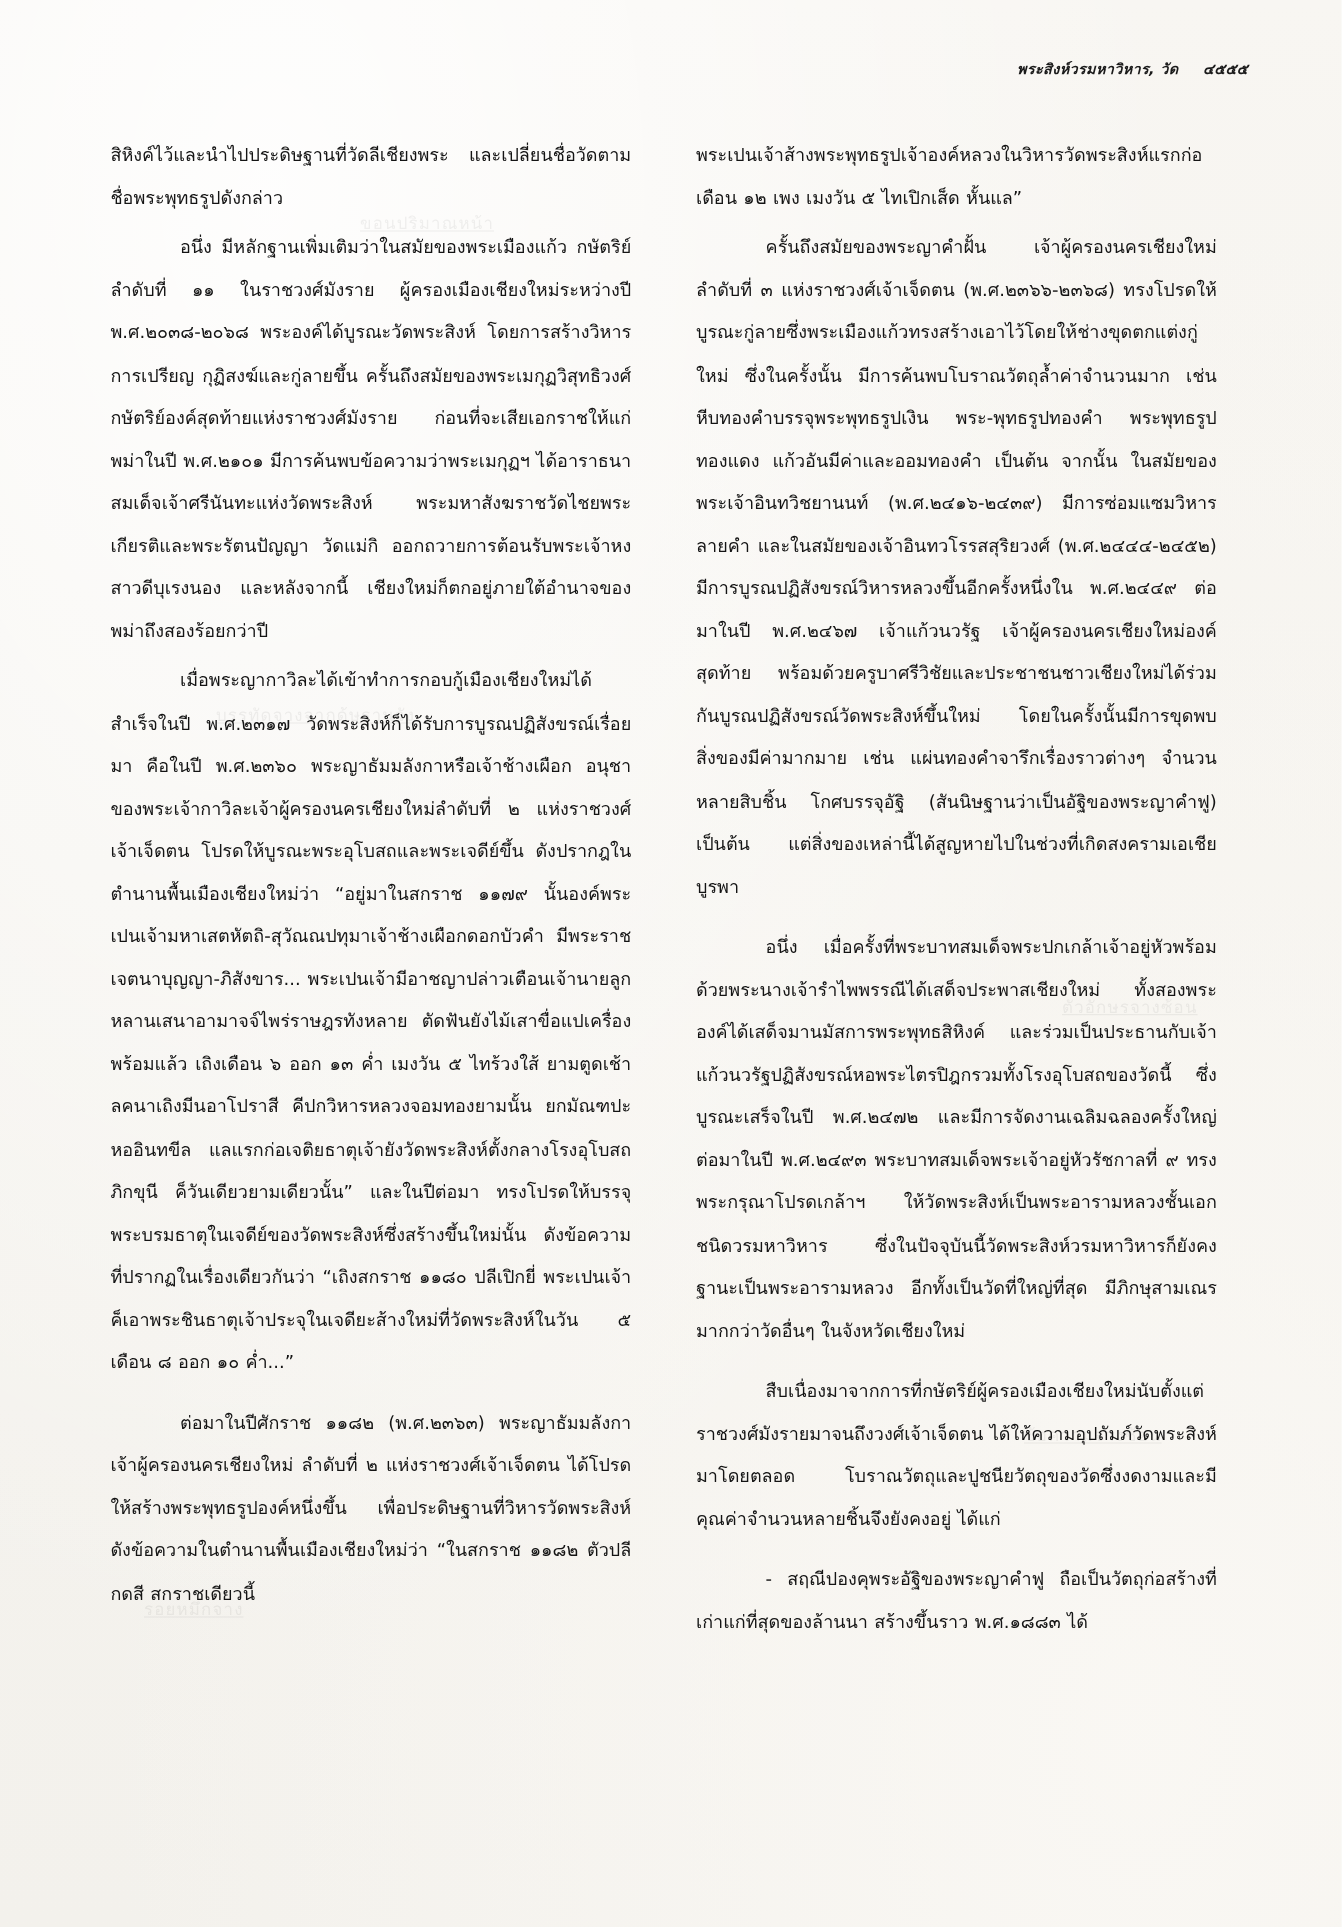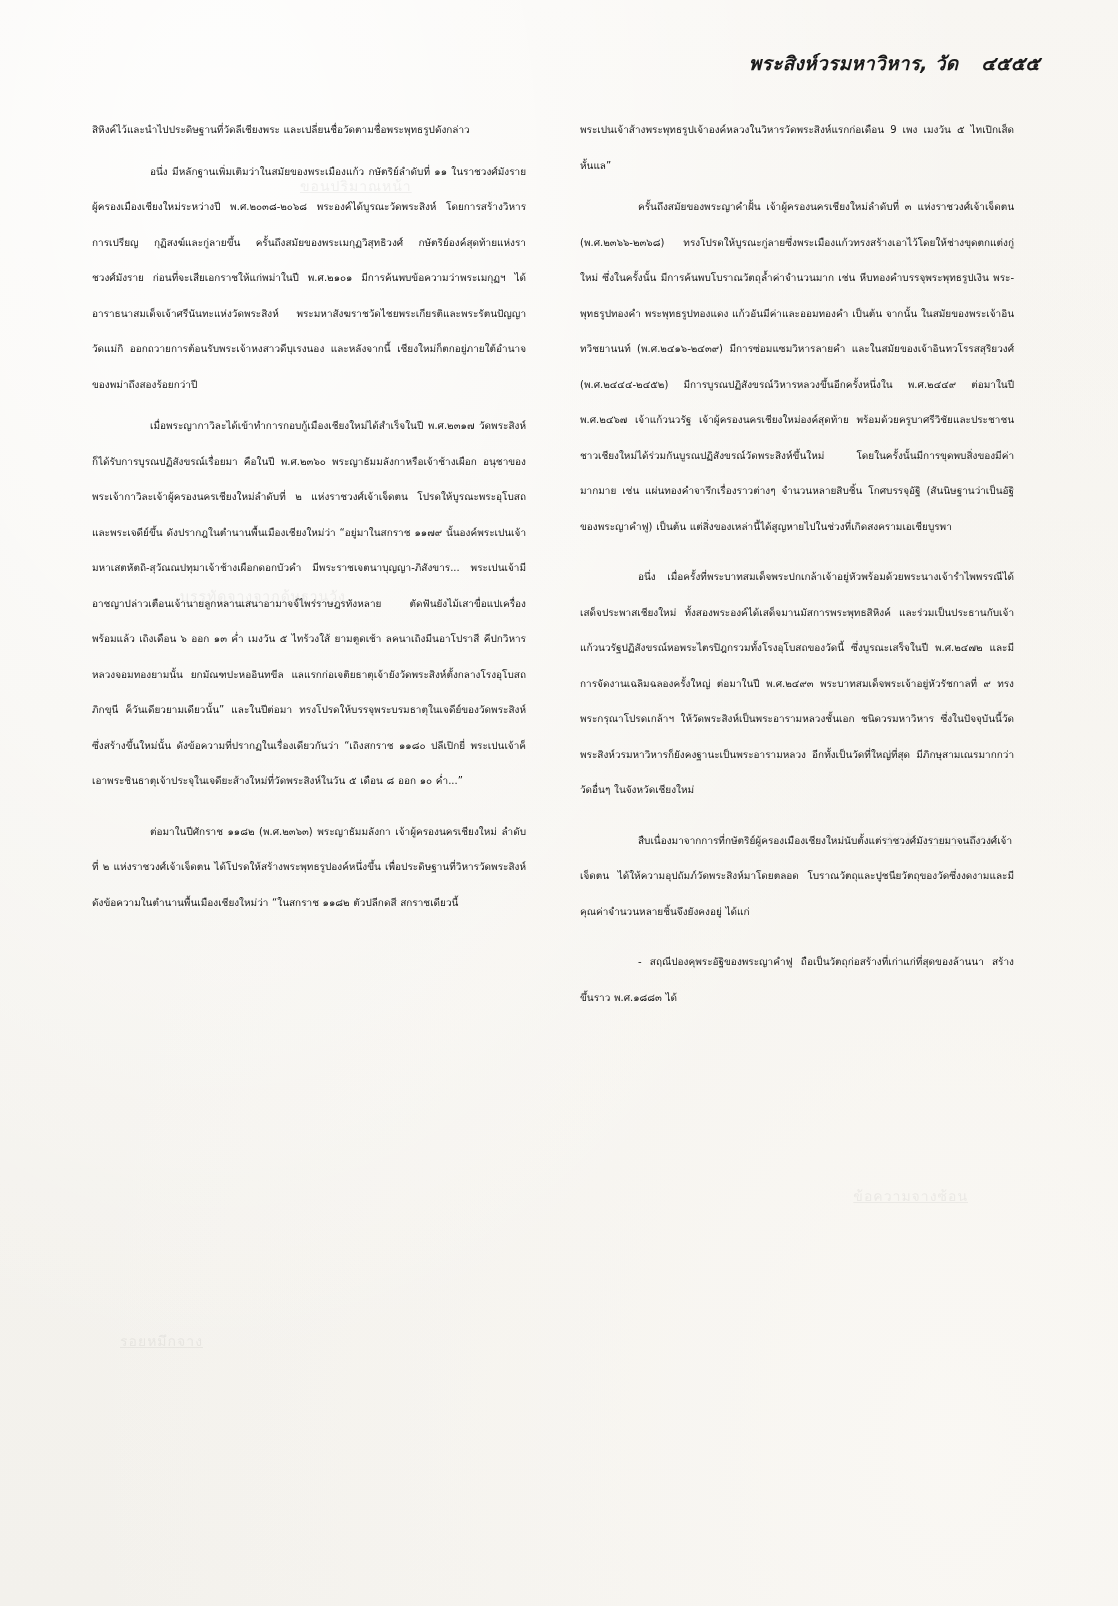--- a/index.html
+++ b/index.html
@@ -22,21 +22,21 @@
     background:
       radial-gradient(ellipse at 20% 10%, rgba(255,255,255,0.85), rgba(245,243,238,0) 60%),
       radial-gradient(ellipse at 85% 90%, rgba(250,248,244,0.9), rgba(243,241,236,0) 65%),
       linear-gradient(180deg, #f8f6f2 0%, #f5f3ee 45%, #f3f1ec 100%);
     pointer-events: none;
   }
   .header {
     position: absolute;
     top: 48px;
     right: 78px;
-    font-size: 19px;
+    font-size: 12px;
     font-style: italic;
     font-weight: bold;
     color: #1a1a1a;
     letter-spacing: 0.3px;
     white-space: nowrap;
   }
   .header .pagenum {
     font-style: italic;
     font-weight: bold;
     margin-left: 16px;
@@ -47,21 +47,21 @@
     left: 92px;
     right: 78px;
     display: flex;
     gap: 54px;
   }
   .col {
     width: 434px;
   }
   .col p {
     margin: 0 0 2px 0;
-    font-size: 10px;
+    font-size: 15px;
     line-height: 35.5px;
     color: #141414;
     text-align: justify;
     text-justify: inter-word;
     word-spacing: 0.5px;
   }
   .col p.indent {
     text-indent: 58px;
   }
   .col p.gap {
@@ -103,20 +103,20 @@
   <div class="ghost g5">รอยหมึกจาง</div>
 
   <div class="columns">
     <div class="col">
       <p>สิหิงค์ไว้และนำไปประดิษฐานที่วัดลีเชียงพระ  และเปลี่ยนชื่อวัดตามชื่อพระพุทธรูปดังกล่าว</p>
       <p class="indent gap-sm">อนึ่ง  มีหลักฐานเพิ่มเติมว่าในสมัยของพระเมืองแก้ว กษัตริย์ลำดับที่ ๑๑ ในราชวงศ์มังราย ผู้ครองเมืองเชียงใหม่ระหว่างปี พ.ศ.๒๐๓๘-๒๐๖๘ พระองค์ได้บูรณะวัดพระสิงห์ โดยการสร้างวิหารการเปรียญ กุฏิสงฆ์และกู่ลายขึ้น ครั้นถึงสมัยของพระเมกุฏวิสุทธิวงศ์ กษัตริย์องค์สุดท้ายแห่งราชวงศ์มังราย ก่อนที่จะเสียเอกราชให้แก่พม่าในปี พ.ศ.๒๑๐๑ มีการค้นพบข้อความว่าพระเมกุฏฯ ได้อาราธนาสมเด็จเจ้าศรีนันทะแห่งวัดพระสิงห์ พระมหาสังฆราชวัดไชยพระเกียรติและพระรัตนปัญญา วัดแม่กิ ออกถวายการต้อนรับพระเจ้าหงสาวดีบุเรงนอง และหลังจากนี้ เชียงใหม่ก็ตกอยู่ภายใต้อำนาจของพม่าถึงสองร้อยกว่าปี</p>
       <p class="indent gap-sm">เมื่อพระญากาวิละได้เข้าทำการกอบกู้เมืองเชียงใหม่ได้สำเร็จในปี พ.ศ.๒๓๑๗  วัดพระสิงห์ก็ได้รับการบูรณปฏิสังขรณ์เรื่อยมา คือในปี พ.ศ.๒๓๖๐ พระญาธัมมลังกาหรือเจ้าช้างเผือก  อนุชาของพระเจ้ากาวิละเจ้าผู้ครองนครเชียงใหม่ลำดับที่ ๒ แห่งราชวงศ์เจ้าเจ็ดตน โปรดให้บูรณะพระอุโบสถและพระเจดีย์ขึ้น ดังปรากฎในตำนานพื้นเมืองเชียงใหม่ว่า “อยู่มาในสกราช ๑๑๗๙ นั้นองค์พระเปนเจ้ามหาเสตหัตถิ-สุวัณณปทุมาเจ้าช้างเผือกดอกบัวคำ  มีพระราชเจตนาบุญญา-ภิสังขาร...  พระเปนเจ้ามีอาชญาปล่าวเตือนเจ้านายลูกหลานเสนาอามาจจ์ไพร่ราษฎรทังหลาย  ตัดฟันยังไม้เสาขื่อแปเครื่อง พร้อมแล้ว เถิงเดือน ๖ ออก ๑๓ ค่ำ เมงวัน ๕ ไทร้วงใส้ ยามตูดเช้า ลคนาเถิงมีนอาโปราสี คีปกวิหารหลวงจอมทองยามนั้น ยกมัณฑปะหออินทขีล แลแรกก่อเจติยธาตุเจ้ายังวัดพระสิงห์ตั้งกลางโรงอุโบสถภิกขุนี ค็วันเดียวยามเดียวนั้น” และในปีต่อมา ทรงโปรดให้บรรจุพระบรมธาตุในเจดีย์ของวัดพระสิงห์ซึ่งสร้างขึ้นใหม่นั้น ดังข้อความที่ปรากฏในเรื่องเดียวกันว่า “เถิงสกราช ๑๑๘๐ ปลีเปิกยี่ พระเปนเจ้าค็เอาพระชินธาตุเจ้าประจุในเจดียะส้างใหม่ที่วัดพระสิงห์ในวัน ๕ เดือน ๘ ออก ๑๐ ค่ำ...”</p>
       <p class="indent gap">ต่อมาในปีศักราช ๑๑๘๒ (พ.ศ.๒๓๖๓) พระญาธัมมลังกา  เจ้าผู้ครองนครเชียงใหม่  ลำดับที่ ๒ แห่งราชวงศ์เจ้าเจ็ดตน ได้โปรดให้สร้างพระพุทธรูปองค์หนึ่งขึ้น เพื่อประดิษฐานที่วิหารวัดพระสิงห์ ดังข้อความในตำนานพื้นเมืองเชียงใหม่ว่า “ในสกราช ๑๑๘๒ ตัวปลีกดสี สกราชเดียวนี้</p>
     </div>
     <div class="col">
-      <p>พระเปนเจ้าส้างพระพุทธรูปเจ้าองค์หลวงในวิหารวัดพระสิงห์แรกก่อเดือน 9 เพง เมงวัน ๕ ไทเปิกเส็ด หั้นแล”</p>
+      <p>พระเปนเจ้าส้างพระพุทธรูปเจ้าองค์หลวงในวิหารวัดพระสิงห์แรกก่อเดือน ๑๒ เพง เมงวัน ๕ ไทเปิกเส็ด หั้นแล”</p>
       <p class="indent gap-sm">ครั้นถึงสมัยของพระญาคำฝั้น  เจ้าผู้ครองนครเชียงใหม่ลำดับที่ ๓ แห่งราชวงศ์เจ้าเจ็ดตน (พ.ศ.๒๓๖๖-๒๓๖๘) ทรงโปรดให้บูรณะกู่ลายซึ่งพระเมืองแก้วทรงสร้างเอาไว้โดยให้ช่างขุดตกแต่งกู่ใหม่  ซึ่งในครั้งนั้น มีการค้นพบโบราณวัตถุล้ำค่าจำนวนมาก เช่น หีบทองคำบรรจุพระพุทธรูปเงิน พระ-พุทธรูปทองคำ  พระพุทธรูปทองแดง  แก้วอันมีค่าและออมทองคำ  เป็นต้น จากนั้น ในสมัยของพระเจ้าอินทวิชยานนท์ (พ.ศ.๒๔๑๖-๒๔๓๙) มีการซ่อมแซมวิหารลายคำ และในสมัยของเจ้าอินทวโรรสสุริยวงศ์ (พ.ศ.๒๔๔๔-๒๔๕๒) มีการบูรณปฏิสังขรณ์วิหารหลวงขึ้นอีกครั้งหนึ่งใน  พ.ศ.๒๔๔๙ ต่อมาในปี พ.ศ.๒๔๖๗ เจ้าแก้วนวรัฐ เจ้าผู้ครองนครเชียงใหม่องค์สุดท้าย  พร้อมด้วยครูบาศรีวิชัยและประชาชนชาวเชียงใหม่ได้ร่วมกันบูรณปฏิสังขรณ์วัดพระสิงห์ขึ้นใหม่  โดยในครั้งนั้นมีการขุดพบสิ่งของมีค่ามากมาย เช่น แผ่นทองคำจารึกเรื่องราวต่างๆ จำนวนหลายสิบชิ้น โกศบรรจุอัฐิ (สันนิษฐานว่าเป็นอัฐิของพระญาคำฟู) เป็นต้น แต่สิ่งของเหล่านี้ได้สูญหายไปในช่วงที่เกิดสงครามเอเชียบูรพา</p>
       <p class="indent gap">อนึ่ง  เมื่อครั้งที่พระบาทสมเด็จพระปกเกล้าเจ้าอยู่หัวพร้อมด้วยพระนางเจ้ารำไพพรรณีได้เสด็จประพาสเชียงใหม่ ทั้งสองพระองค์ได้เสด็จมานมัสการพระพุทธสิหิงค์  และร่วมเป็นประธานกับเจ้าแก้วนวรัฐปฏิสังขรณ์หอพระไตรปิฎกรวมทั้งโรงอุโบสถของวัดนี้  ซึ่งบูรณะเสร็จในปี พ.ศ.๒๔๗๒ และมีการจัดงานเฉลิมฉลองครั้งใหญ่ ต่อมาในปี พ.ศ.๒๔๙๓ พระบาทสมเด็จพระเจ้าอยู่หัวรัชกาลที่ ๙ ทรงพระกรุณาโปรดเกล้าฯ ให้วัดพระสิงห์เป็นพระอารามหลวงชั้นเอก ชนิดวรมหาวิหาร ซึ่งในปัจจุบันนี้วัดพระสิงห์วรมหาวิหารก็ยังคงฐานะเป็นพระอารามหลวง  อีกทั้งเป็นวัดที่ใหญ่ที่สุด  มีภิกษุสามเณรมากกว่าวัดอื่นๆ ในจังหวัดเชียงใหม่</p>
       <p class="indent gap">สืบเนื่องมาจากการที่กษัตริย์ผู้ครองเมืองเชียงใหม่นับตั้งแต่ราชวงศ์มังรายมาจนถึงวงศ์เจ้าเจ็ดตน  ได้ให้ความอุปถัมภ์วัดพระสิงห์มาโดยตลอด  โบราณวัตถุและปูชนียวัตถุของวัดซึ่งงดงามและมีคุณค่าจำนวนหลายชิ้นจึงยังคงอยู่ ได้แก่</p>
       <p class="indent gap">- สฤณีปองคุพระอัฐิของพระญาคำฟู  ถือเป็นวัตถุก่อสร้างที่เก่าแก่ที่สุดของล้านนา สร้างขึ้นราว พ.ศ.๑๘๘๓ ได้</p>
     </div>
   </div>
 </div>
 
 </body></html>

